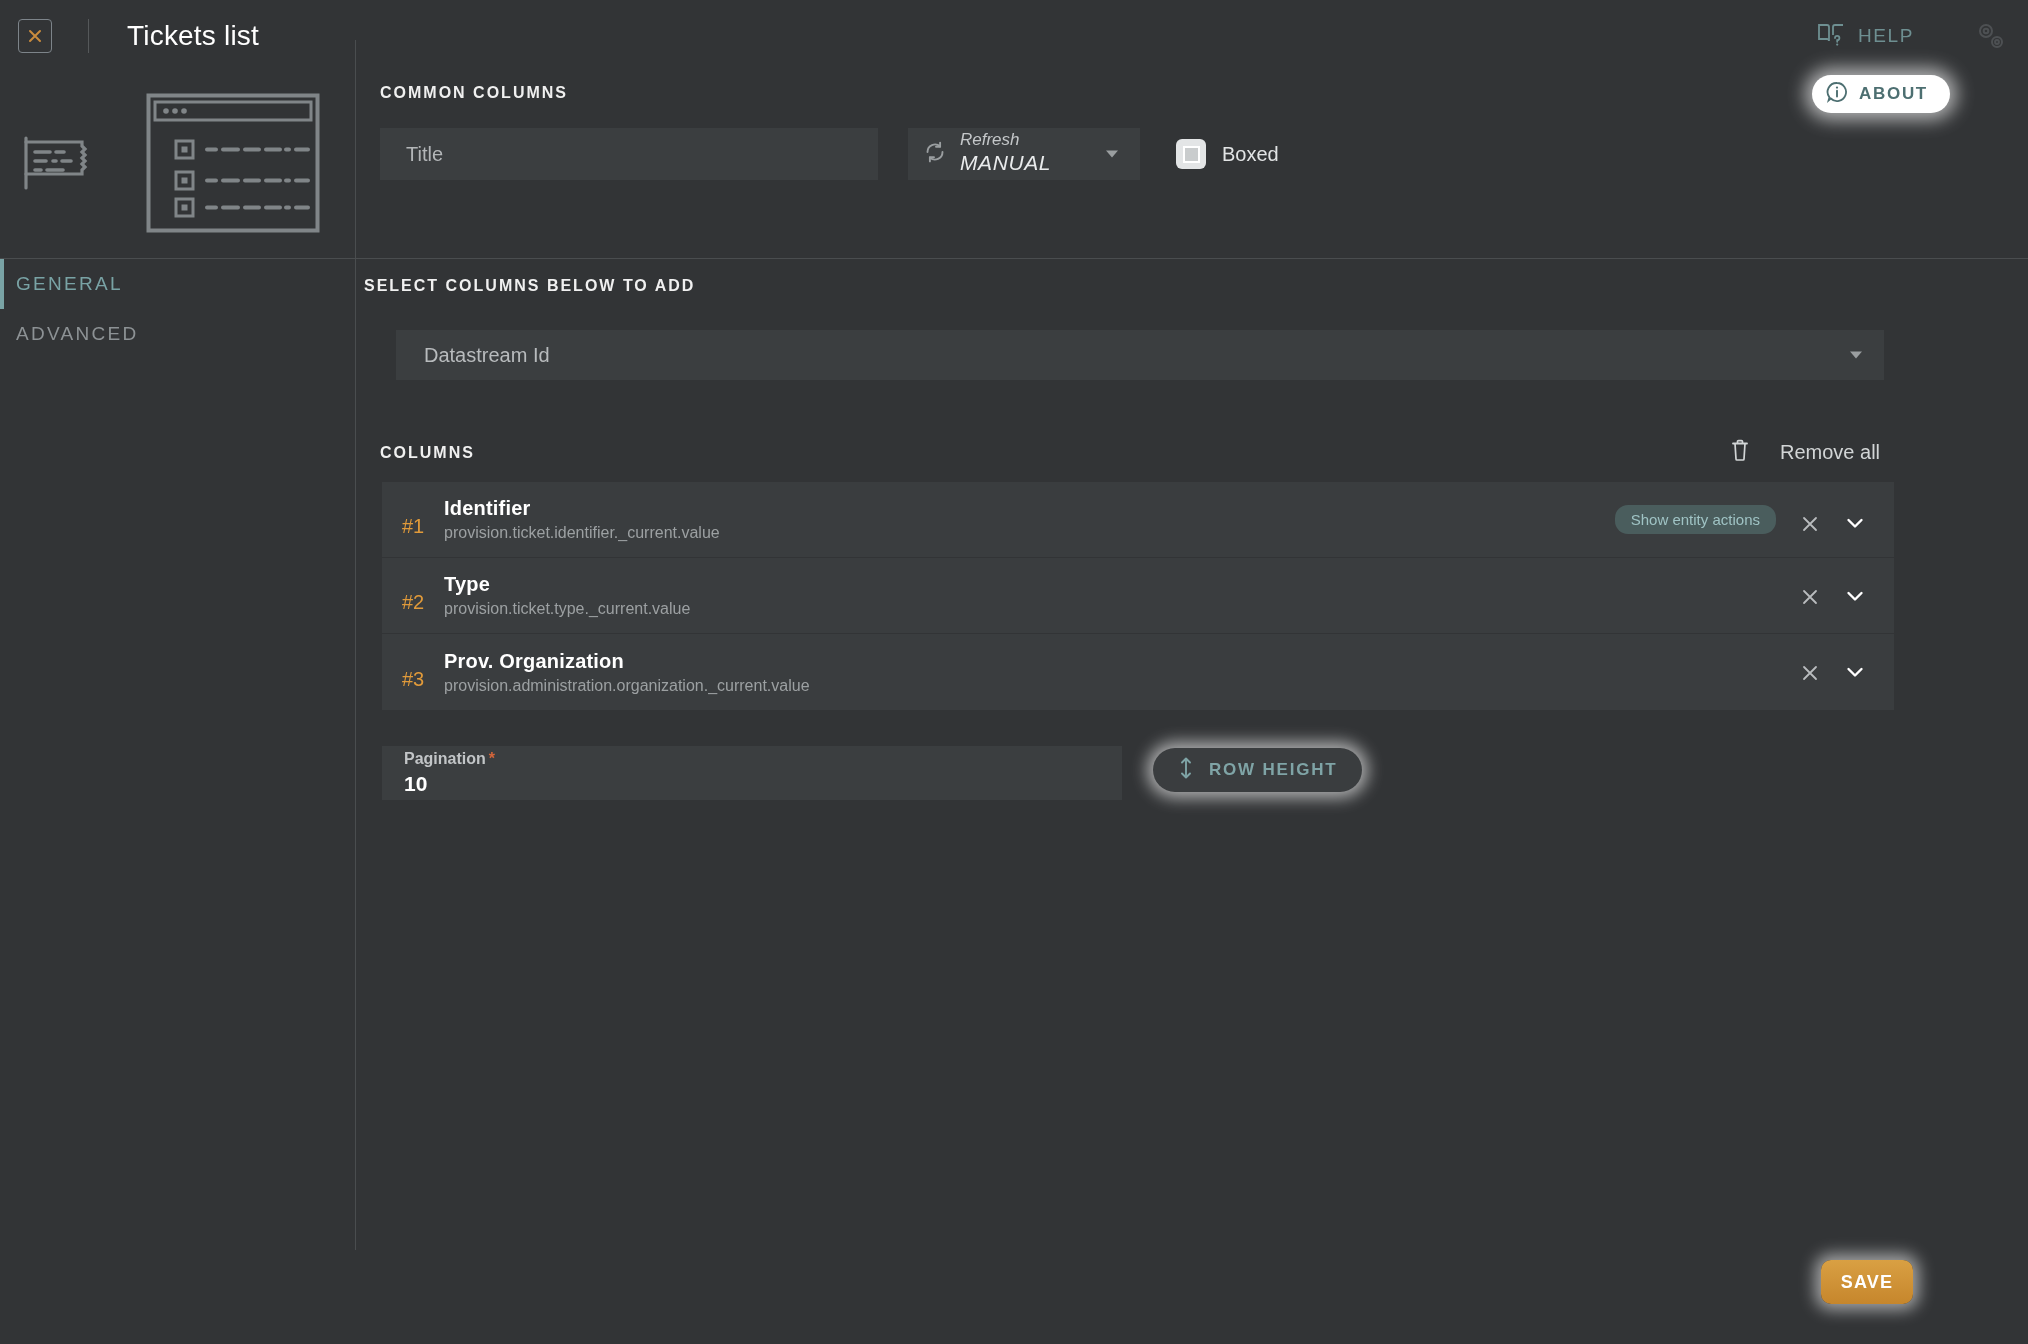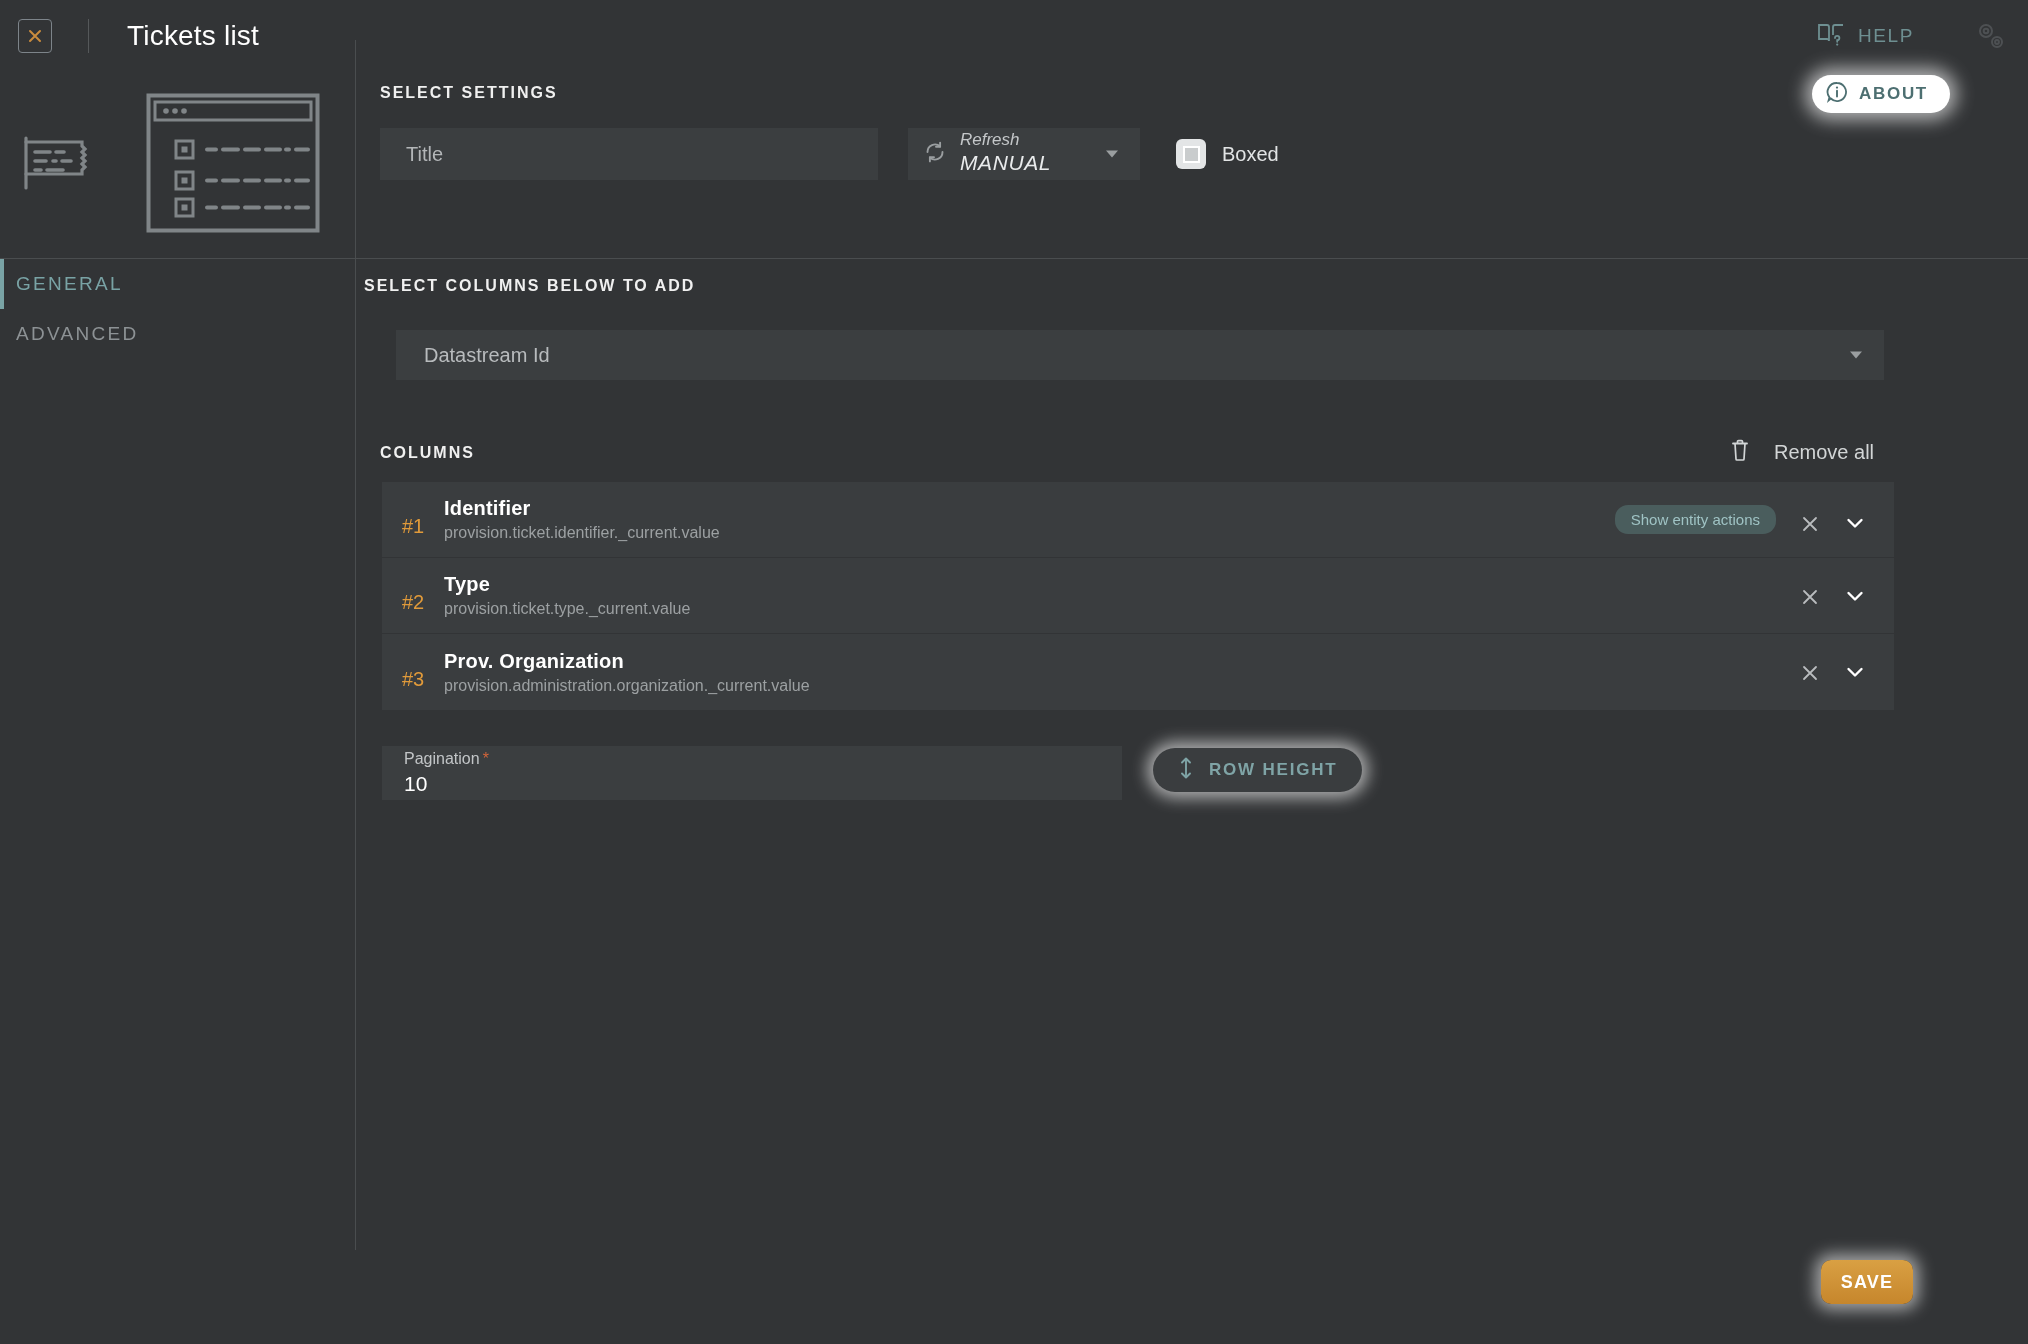--- a/index.html
+++ b/index.html
@@ -138,21 +138,21 @@
   #datastream-select {
     position: absolute; left: 396px; top: 330px; width: 1488px; height: 50px;
     background: #3b3e40; display: flex; align-items: center; cursor: pointer;
   }
   #datastream-value { font-size: 20px; color: #b8bbbd; padding-left: 28px; }
 
   
   #columns-label { position: absolute; left: 380px; top: 444px; }
   #remove-all-btn {
     position: absolute; left: 1730px; top: 438px;
-    display: flex; align-items: center; gap: 24px; cursor: pointer;
+    display: flex; align-items: center; gap: 30px; cursor: pointer;
   }
   #remove-all-label { font-size: 20px; color: #d2d5d6; }
 
   
   #column-list {
     position: absolute; left: 382px; top: 482px; width: 1512px;
     background: #3a3d3f;
   }
   .column-row {
     height: 76px; display: flex; align-items: center; position: relative;
@@ -172,21 +172,21 @@
   .chip {
     background: #4a5d5d; color: #9fc3c4; border-radius: 13px;
     padding: 6px 16px; font-size: 15px; white-space: nowrap;
   }
   .icon-btn { cursor: pointer; display: flex; align-items: center; justify-content: center; }
 
   
   #pagination-field {
     position: absolute; left: 382px; top: 746px; width: 740px; height: 54px;
     background: #3b3e40; padding-left: 22px;
-    display: flex; flex-direction: column; justify-content: center; gap: 4px; cursor: text;
+    display: flex; flex-direction: column; justify-content: center; gap: 4px; cursor: text; font-weight: bold;
   }
   #pagination-label { font-size: 16px; color: #c2c5c7; }
   #pagination-required { color: #d4653a; margin-left: 3px; }
   #pagination-value { font-size: 21px; color: #ffffff; }
 
   #row-height-btn {
     position: absolute; left: 1153px; top: 748px;
     height: 44px; padding: 0 24px;
     display: flex; align-items: center; gap: 14px;
     background: #3a3d3f; border-radius: 22px; cursor: pointer;
@@ -319,21 +319,21 @@
   <div class="nav-item active">
     <span>GENERAL</span>
   </div>
   <div class="nav-item">
     <span>ADVANCED</span>
   </div>
 </div>
 <div id="sidebar-border-right"></div>
 <div id="main-top-divider"></div>
 
-<div class="section-label" id="common-settings-label">SELECT SETTINGS</div>
+<div class="section-label" id="common-settings-label">COMMON COLUMNS</div>
 
 <div id="settings-row">
 
   <div class="field" id="title-field">
     <span id="title-placeholder">Title</span>
   </div>
 
 
   <div class="field" id="refresh-field">
     <span>

